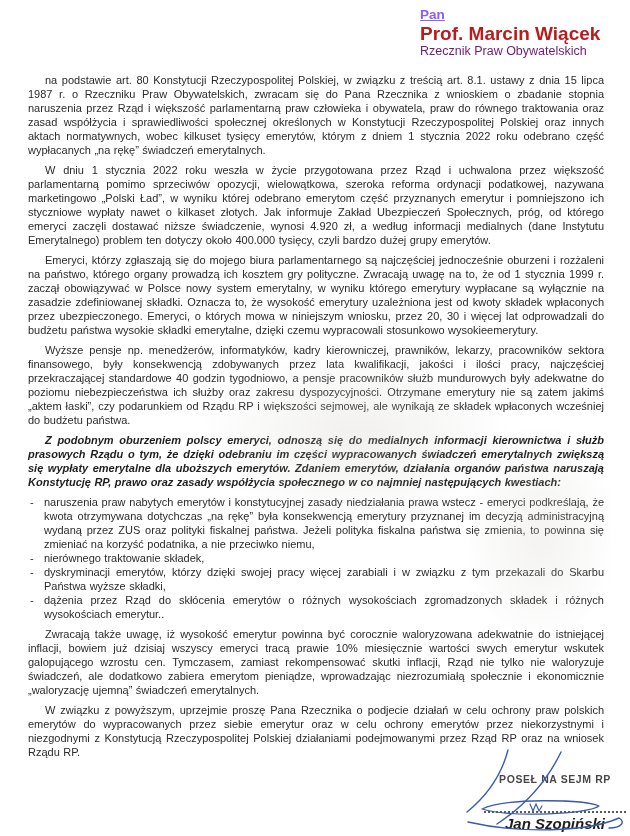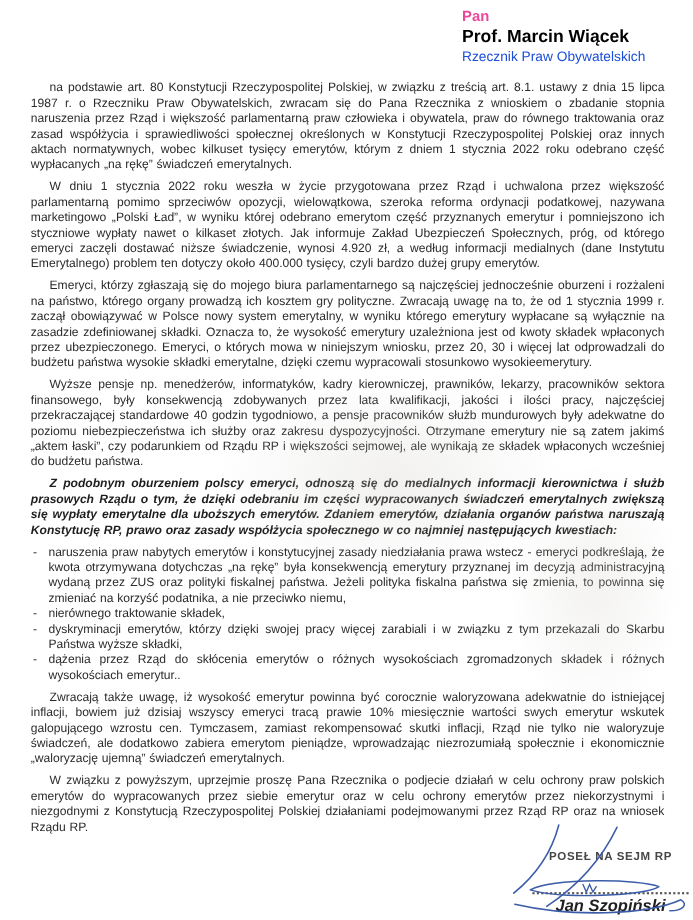--- a/index.html
+++ b/index.html
@@ -40,32 +40,33 @@
     pointer-events: none;
   }
   .recipient {
     margin-left: 392px;
     margin-top: 2px;
   }
   .recipient-line1 {
     font-weight: 700;
     font-size: 13.5px;
     line-height: 18px;
-    color: #ec4899;
+    color: #8b5cf6;
+    text-decoration: underline;
   }
   .recipient-line2 {
     font-weight: 700;
-    font-size: 16px;
+    font-size: 19px;
     line-height: 19px;
-    color: #000000;
+    color: #b91c1c;
   }
   .recipient-line3 {
     font-size: 12.5px;
     line-height: 17px;
-    color: #1d4ed8;
+    color: #701a75;
   }
   .letter-body {
     margin-top: 13px;
   }
   .para {
     font-size: 11px;
     line-height: 14px;
     text-align: justify;
     text-indent: 17px;
     margin: 0 0 6px 0;

